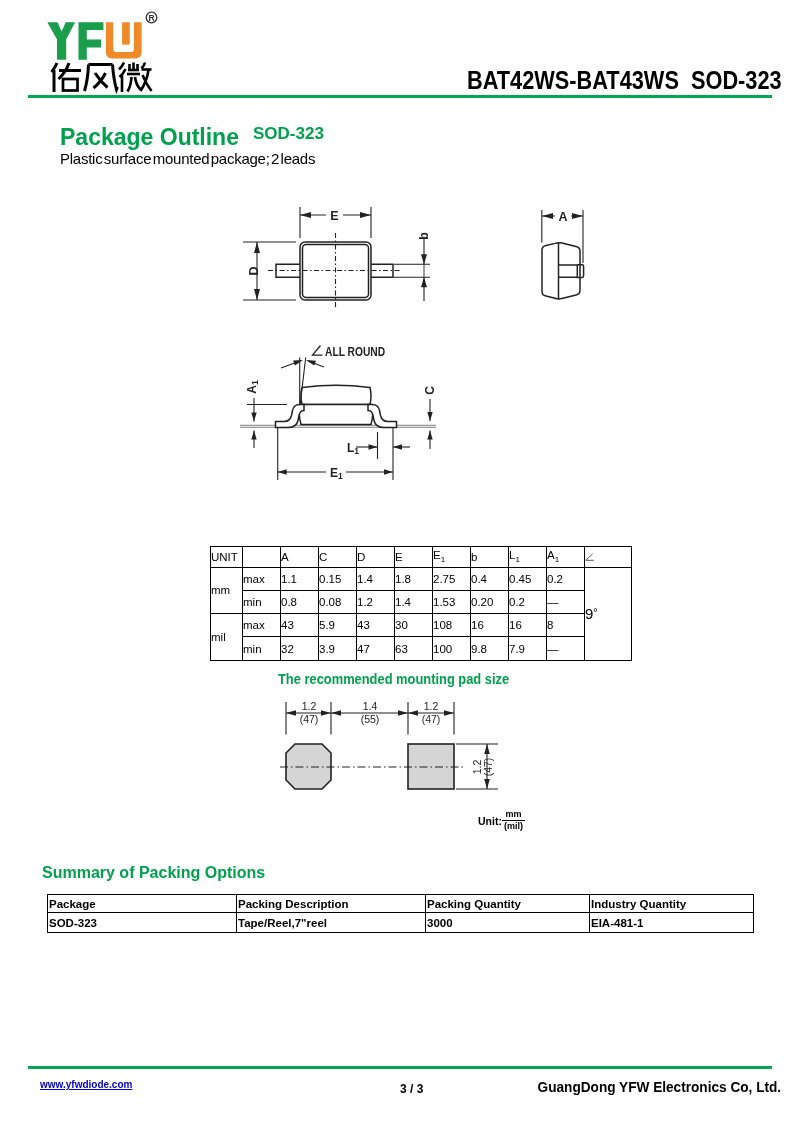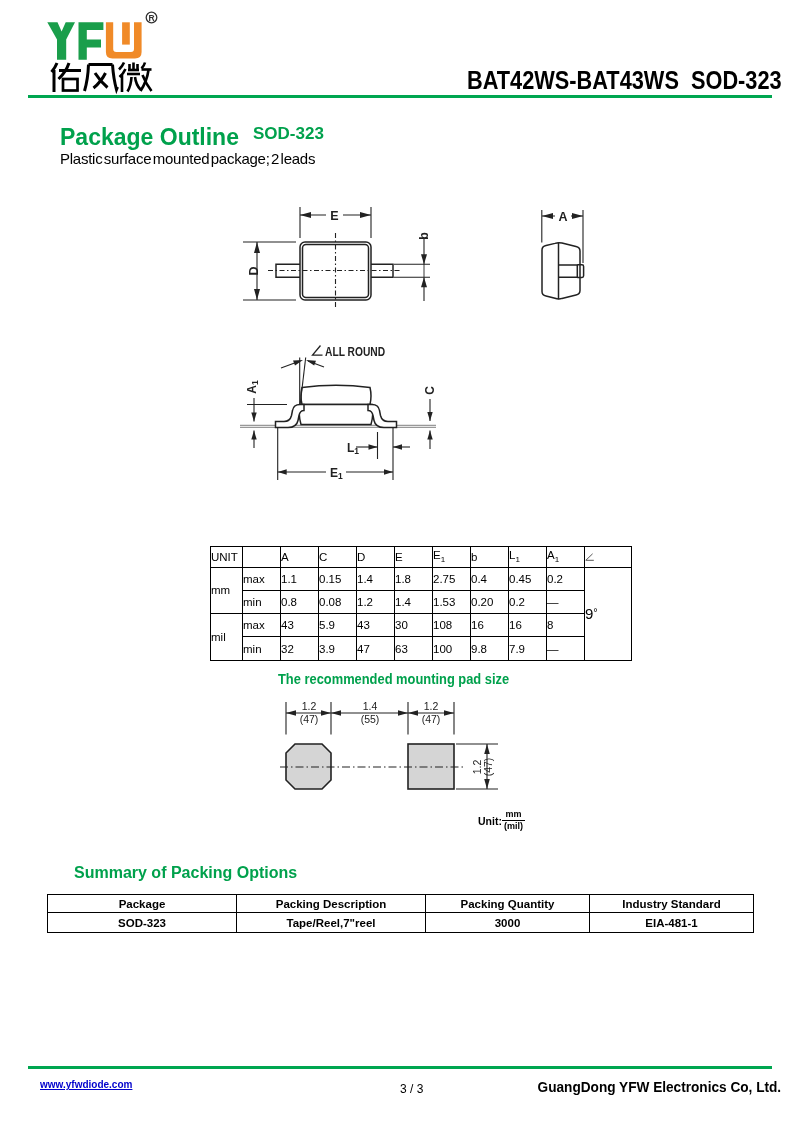--- a/index.html
+++ b/index.html
@@ -330,40 +330,40 @@
     <text x="161" y="15">1.2</text>
       <text x="161" y="27.5">(47)</text>
     <text x="211" y="72" transform="rotate(-90 211 72)">1.2</text>
     <text x="221.5" y="72" transform="rotate(-90 221.5 72)">(47)</text>
   </g>
 </svg>
 
 <div class="abs" style="left:478px;top:815px;font-size:10.5px;font-weight:bold">Unit:</div>
 <div class="abs" style="left:502px;top:810px;font-size:9px;font-weight:bold;text-align:center;line-height:9.5px">mm<br><span style="border-top:1.2px solid #000;display:inline-block;padding:1px 2px 0 2px">(mil)</span></div>
 
-<div class="abs g" style="left:74px;top:864px;font-size:16px;font-weight:bold">Summary of Packing Options</div>
+<div class="abs g" style="left:42px;top:864px;font-size:16px;font-weight:bold">Summary of Packing Options</div>
 
 <div class="abs" style="left:47px;top:894px">
-<table style="border-collapse:collapse;font-size:11.5px;font-weight:bold;text-align:center" cellspacing="0">
+<table style="border-collapse:collapse;font-size:11.5px;font-weight:bold;" cellspacing="0">
   <tbody>
         <tr>
     <td style="border:1.5px solid #000;width:186px;height:15px">Package</td>
     <td style="border:1.5px solid #000;width:186px">Packing Description</td>
     <td style="border:1.5px solid #000;width:161px">Packing Quantity</td>
-    <td style="border:1.5px solid #000;width:161px">Industry Standard</td>
+    <td style="border:1.5px solid #000;width:161px">Industry Quantity</td>
   </tr>
   <tr>
     <td style="border:1.5px solid #000;height:17px">SOD-323</td>
     <td style="border:1.5px solid #000">Tape/Reel,7"reel</td>
     <td style="border:1.5px solid #000">3000</td>
     <td style="border:1.5px solid #000">EIA-481-1</td>
   </tr>
 </tbody>
     </table>
 </div>
 
 <div class="abs" style="left:28px;top:1066px;width:744px;height:2.5px;background:#00a650"></div>
 
 <div class="abs" style="left:40px;top:1079px;font-size:10px;font-weight:bold;color:#0000cc;text-decoration:underline">www.yfwdiode.com</div>
 
-<div class="abs" style="left:400px;top:1082px;font-size:12px;font-weight:normal">3 / 3</div>
+<div class="abs" style="left:400px;top:1082px;font-size:12px;font-weight:bold">3 / 3</div>
 
 <div class="abs" style="right:19px;top:1079px;font-size:14.5px;font-weight:bold;transform:scaleX(0.94);transform-origin:100% 50%">GuangDong YFW Electronics Co, Ltd.</div>
 
 </body></html>

